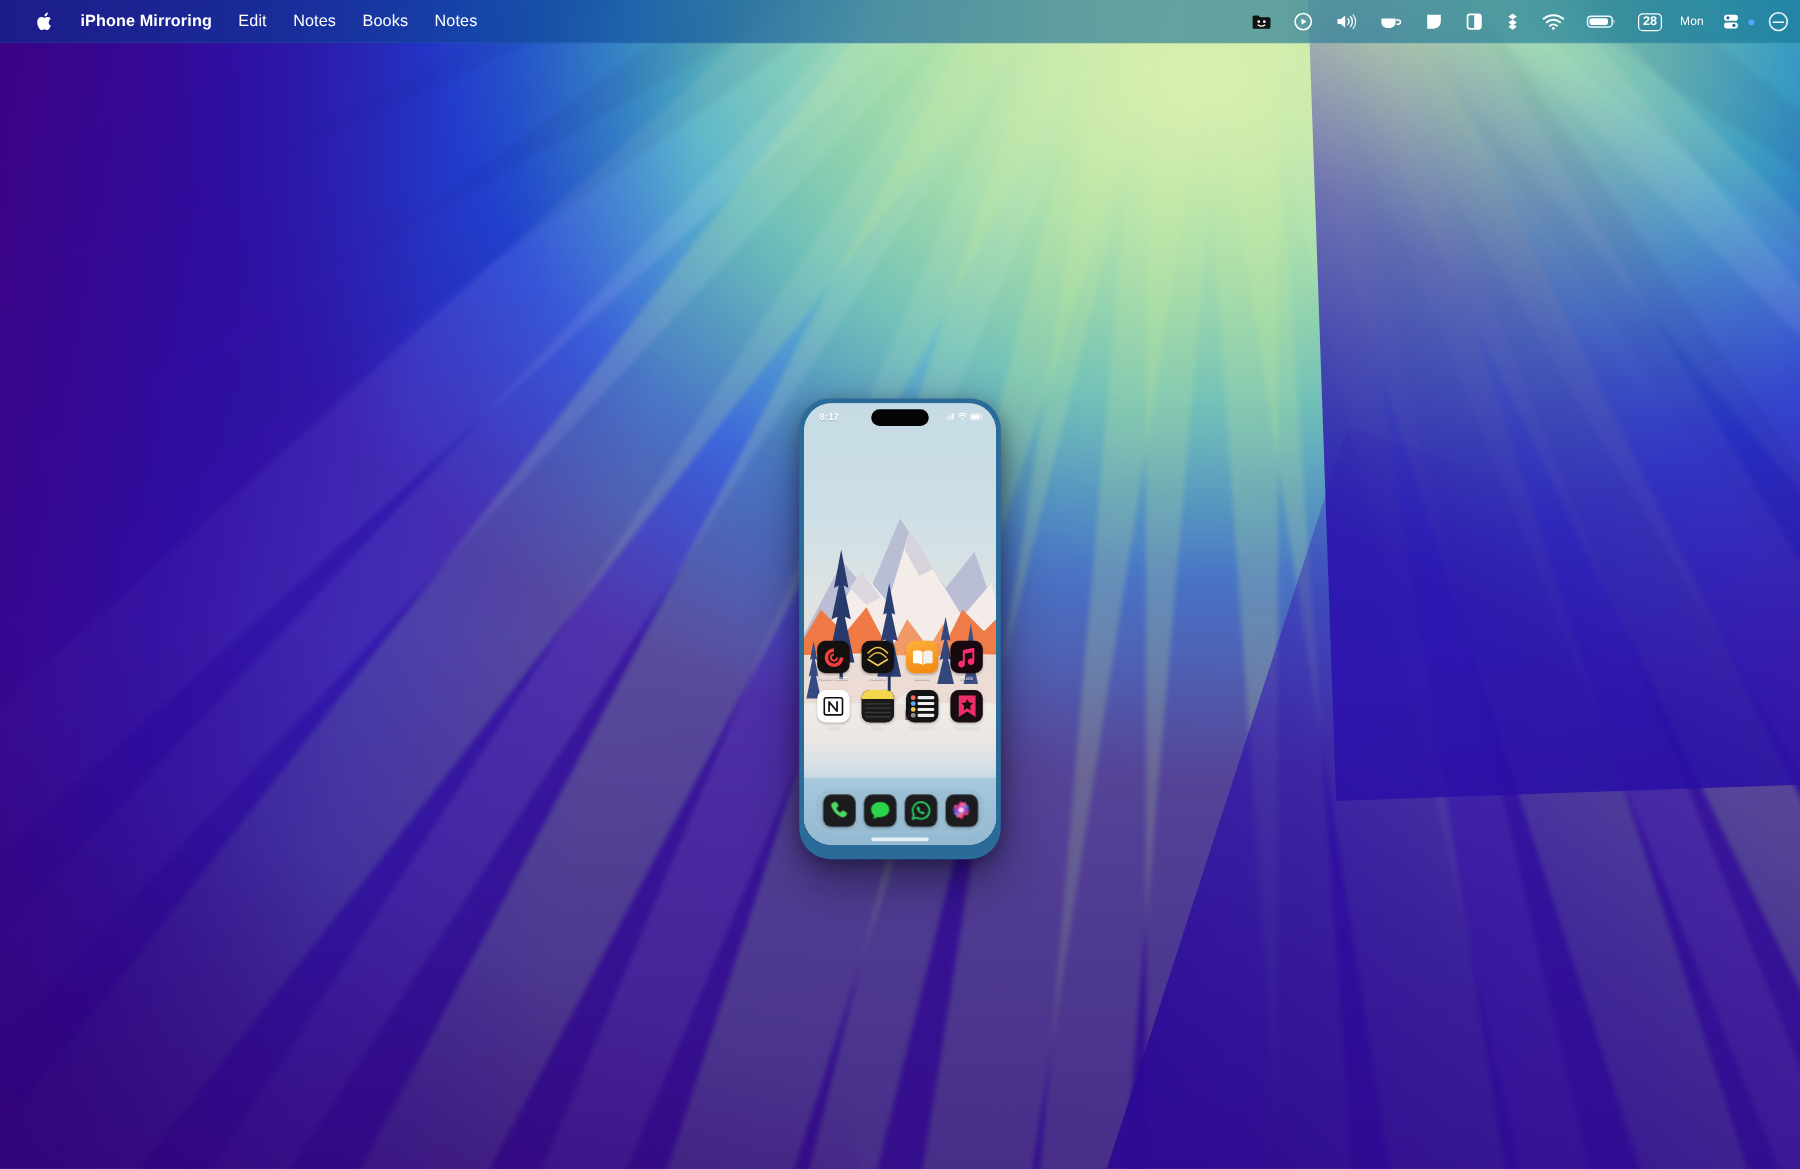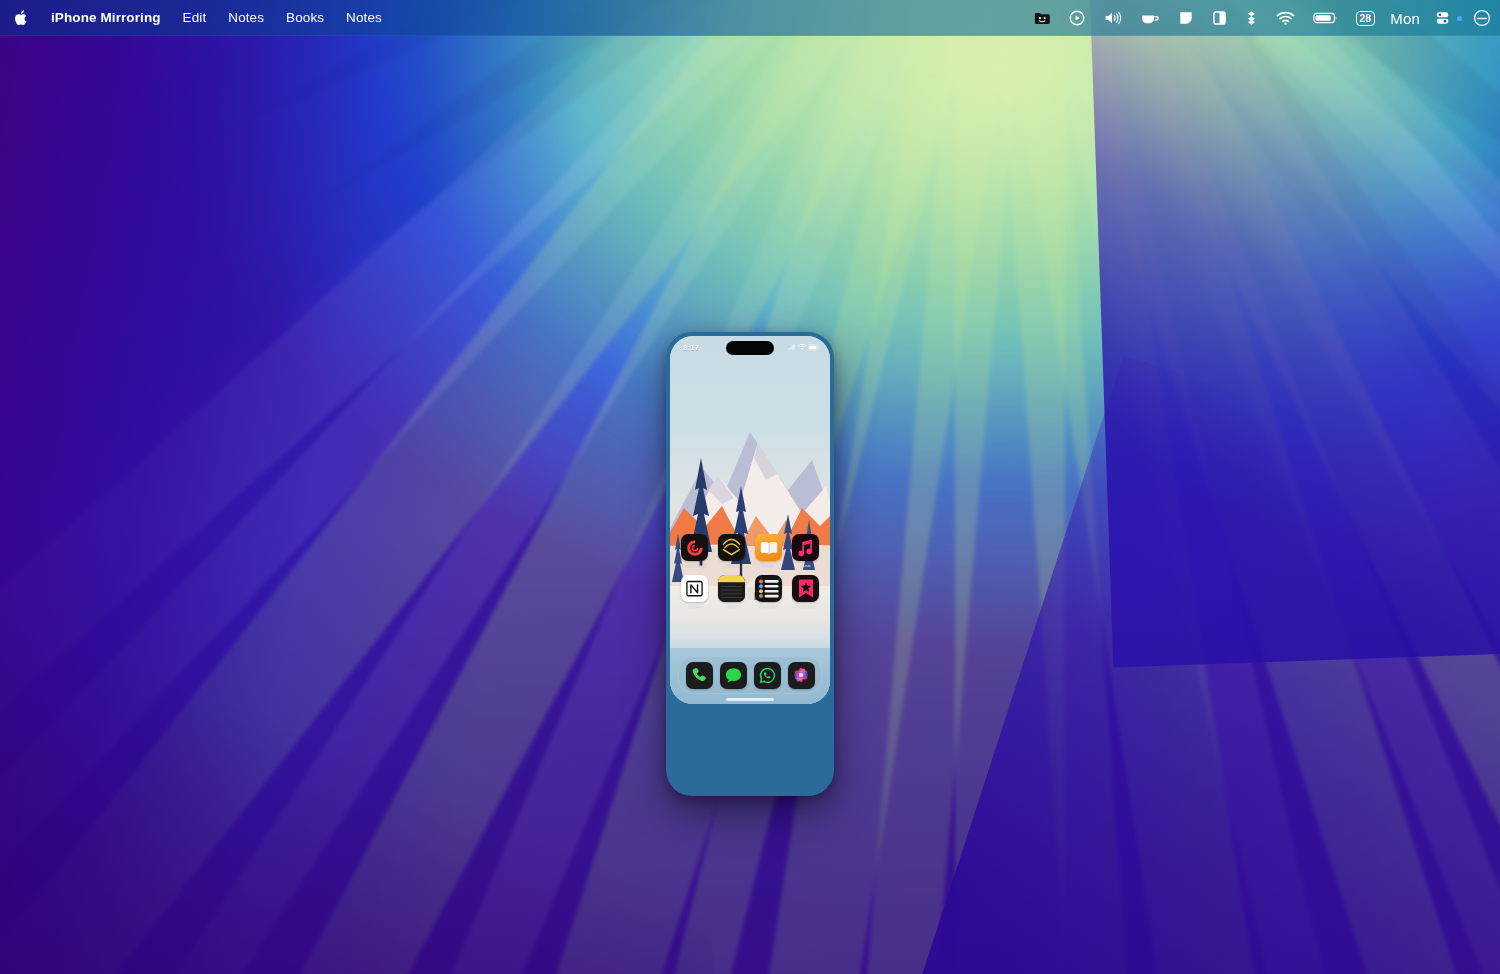--- a/index.html
+++ b/index.html
@@ -77,50 +77,50 @@
   
   #menubar {
     position:absolute; left:0; top:0; width:1500px; height:36px;
     background:linear-gradient(90deg, rgba(14,43,140,0.68) 0%, rgba(16,78,155,0.62) 35%, rgba(18,105,150,0.58) 62%, rgba(18,118,148,0.6) 100%);
     backdrop-filter:blur(22px);
     display:flex; align-items:center;
     color:#fff;
     z-index:50;
     box-shadow:inset 0 -0.5px 0 rgba(255,255,255,0.10);
   }
-  .mb-left { display:flex; align-items:center; padding-left:10px; gap:0; }
+  .mb-left { display:flex; align-items:center; padding-left:26px; gap:0; }
   .apple-logo {
     width:22px; height:26px; display:flex; align-items:center; justify-content:center;
     margin-right:8px; cursor:default;
   }
   .mb-item {
     font-size:13.5px; line-height:1; padding:4px 11px; border-radius:4px;
     white-space:nowrap; letter-spacing:0.1px;
   }
   .mb-item.bold { font-weight:bold; }
   .mb-right {
     margin-left:auto; display:flex; align-items:center; gap:0; padding-right:0;
   }
   .mb-icon {
     display:flex; align-items:center; justify-content:center;
     height:26px; padding:0 9px; border-radius:4px;
   }
-  .mb-text { font-size:15px; padding:0 6px; letter-spacing:0.2px; }
+  .mb-text { font-size:10px; padding:0 6px; letter-spacing:0.2px; }
   .datebox {
     border:1.6px solid #ffffff; border-radius:4px;
     font-size:10.5px; font-weight:bold; padding:1px 3px 1.5px 3px;
     line-height:1;
   }
   .bluedot { width:5px; height:5px; border-radius:50%; background:#4da6ff; margin:0 2px 0 -2px; }
 
   
   #phone-window {
     position:absolute;
     left:666px; top:332px;
-    width:168px; height:464px;
+    width:168px; height:384px;
     border-radius:26px;
     background:#2b6b9a;
     box-shadow:
       0 18px 40px rgba(0,0,10,0.42),
       0 4px 14px rgba(0,0,10,0.30);
     padding:4px;
     z-index:40;
   }
   #phone-screen {
     position:relative;

